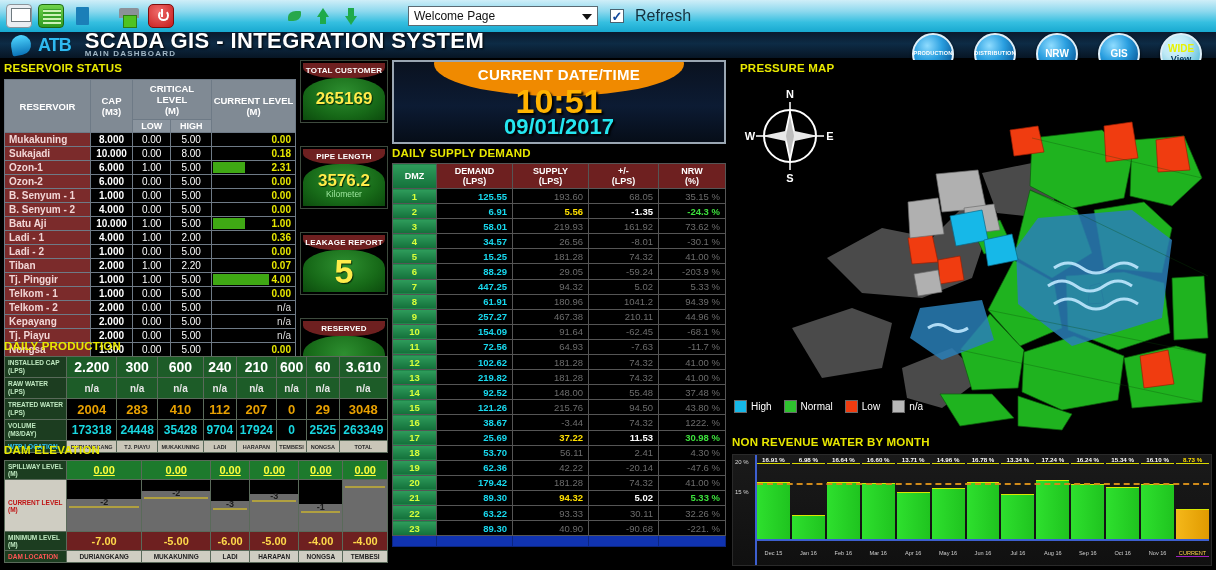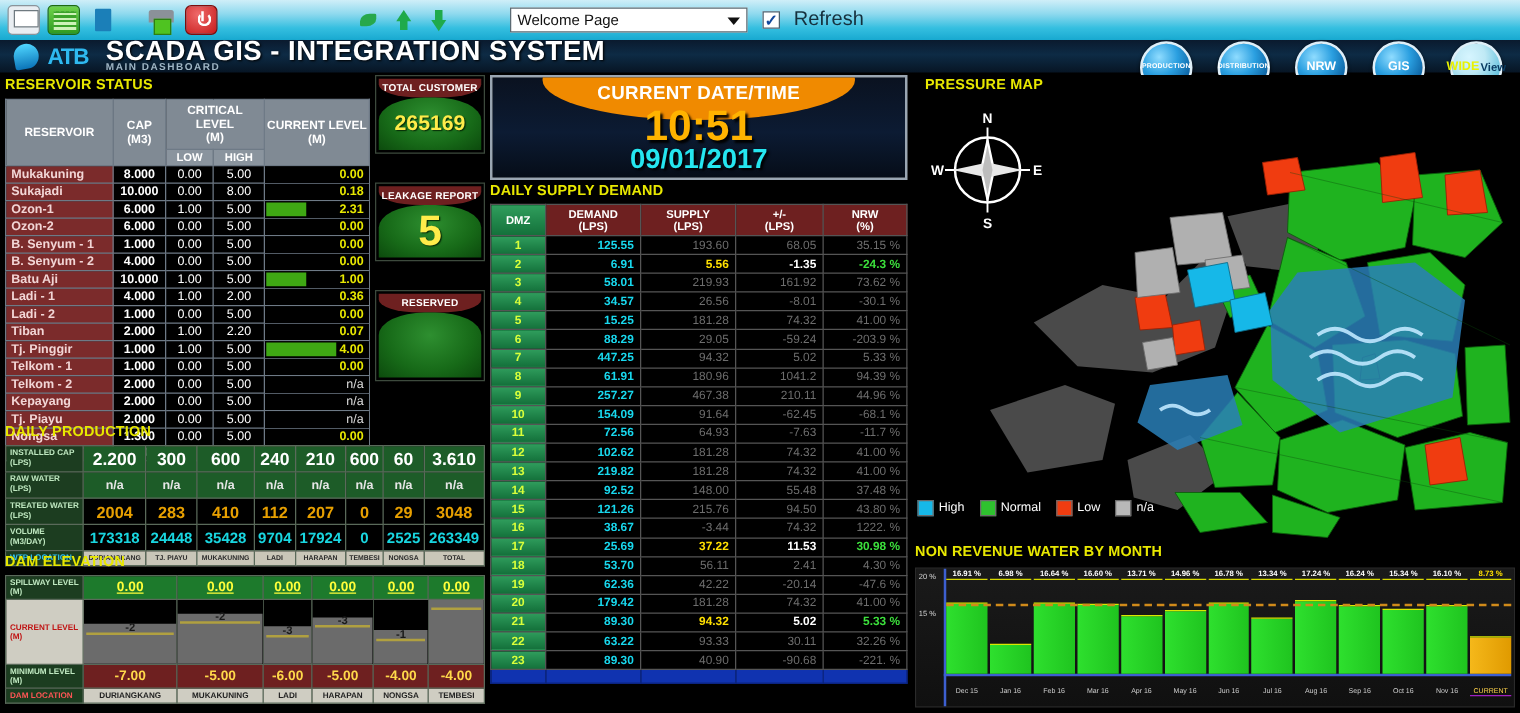--- a/index.html
+++ b/index.html
@@ -72,21 +72,21 @@
   .navbtns { margin-left:auto; display:flex; align-items:center; gap:20px; margin-right:14px; }
   .navbtn {
     width:42px;height:42px;border-radius:50%;
     background: radial-gradient(circle at 35% 28%, #8fdcff 0%, #2a9fe0 40%, #0b5e9e 78%, #073e6b 100%);
     border:2px solid #dfeff8; display:flex;align-items:center;justify-content:center;
     color:#fff; font-weight:bold; text-align:center; line-height:1; position:relative; top:9px;
     box-shadow:0 1px 3px rgba(0,0,0,.8);
   }
   .navbtn.sm { font-size:5.5px; letter-spacing:.2px; }
   .navbtn.md { font-size:10px; }
-  .navbtn.wide { font-size:9px; flex-direction:row; gap:1px;
+  .navbtn.wide { font-size:9px; flex-direction:column; gap:1px;
     background: radial-gradient(circle at 35% 28%, #d6f5ff 0%, #bfe9f5 35%, #6fc6e0 70%, #2a8fb5 100%); }
   .navbtn.wide .l1 { color:#e8f200; font-weight:bold; font-size:10px; }
   .navbtn.wide .l2 { color:#0a3c63; font-weight:bold; font-size:9px; }
 
   
   .panel-title { color:#e8e800; font-size:11.5px; font-weight:bold; letter-spacing:.2px; }
 
   
   .left-col { position:absolute; left:4px; top:62px; width:292px; }
   .rs-table { width:292px; border-collapse:collapse; margin-top:5px; }
@@ -393,20 +393,27 @@
     </tr>
   </tbody>
     </table>
 </div>
 
 <div class="kpi-col">
   <div class="kpi">
     <div class="kpi-hd">TOTAL CUSTOMER</div>
     <div class="kpi-bd">
       <div class="kpi-v">265169</div>
+    </div>
+  </div>
+  <div class="kpi">
+    <div class="kpi-hd">PIPE LENGTH</div>
+    <div class="kpi-bd">
+      <div class="kpi-v">3576.2</div>
+      <div class="kpi-u">Kilometer</div>
     </div>
   </div>
   <div class="kpi">
     <div class="kpi-hd">LEAKAGE REPORT</div>
     <div class="kpi-bd">
       <div class="kpi-v big">5</div>
     </div>
   </div>
   <div class="kpi reserved">
     <div class="kpi-hd">RESERVED</div>

